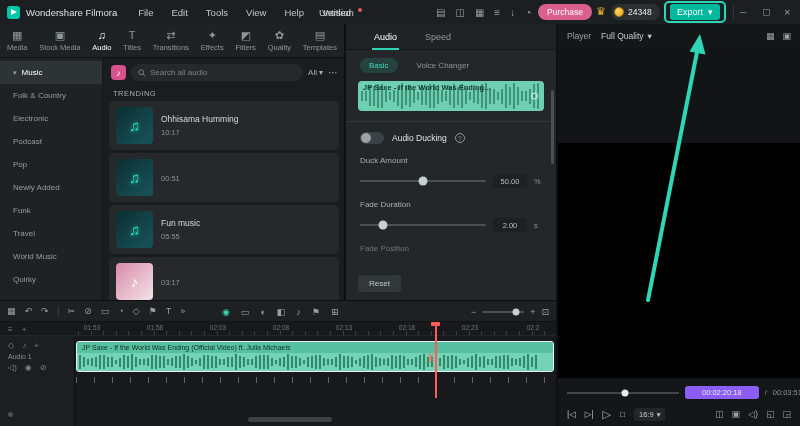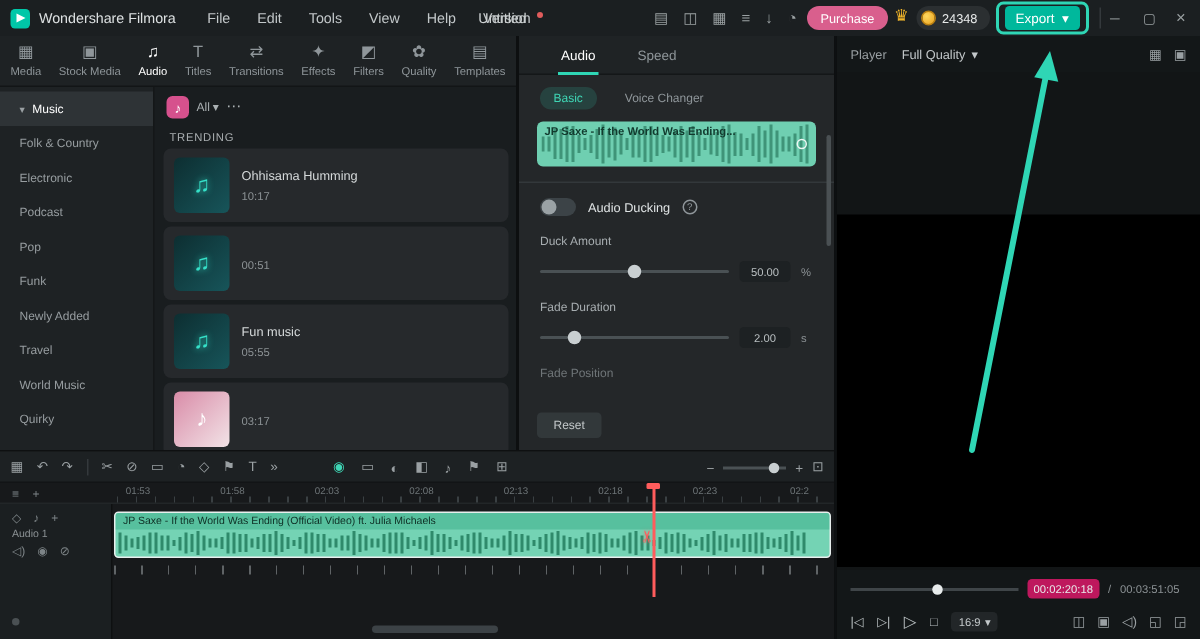--- a/index.html
+++ b/index.html
@@ -99,21 +99,21 @@
   .player{position:absolute;left:557px;top:24px;width:243px;height:402px;background:#131718;border-left:1px solid #0d0f10}
   .player-head{height:24px;display:flex;align-items:center;padding:0 9px;gap:10px}
   .player-label{font-size:8.5px;color:#9aa0a3}
   .quality-drop{font-size:8.5px;color:#c3c8ca;display:flex;align-items:center;gap:4px}
   .ph-right{margin-left:auto;display:flex;gap:8px;color:#9aa0a3;font-size:9px}
   .preview{position:absolute;left:0;top:24px;width:100%;height:332px;background:#121516}
   .video-black{position:absolute;left:0;top:95px;width:100%;height:235px;background:#000}
   .progress-row{position:absolute;left:9px;top:362px;right:7px;display:flex;align-items:center;gap:6px}
   .pslider{width:112px;height:2px;background:#3f4548;position:relative;flex:none}
   .phandle{position:absolute;left:52%;top:50%;transform:translate(-50%,-50%);width:7px;height:7px;background:#e8ecec;border-radius:50%}
-  .ptime-box{height:13px;background:#be185d;border-radius:3px;display:flex;align-items:center;padding:0 4px;font-size:7.5px;color:#e8eaea;flex:none}
+  .ptime-box{height:13px;background:#8b5cf6;border-radius:3px;display:flex;align-items:center;padding:0 17px;font-size:7.5px;color:#e8eaea;flex:none}
   .ptime-total{font-size:7.5px;color:#8b9194;white-space:nowrap}
   .transport{position:absolute;left:0;top:378px;width:100%;height:24px;display:flex;align-items:center;padding:0 9px;gap:9px;color:#b9bfc1;font-size:8.5px}
   .play-big{font-size:11px}
   .aspect-box{height:13px;background:#222628;border-radius:3px;display:flex;align-items:center;gap:3px;padding:0 5px;font-size:7.5px;color:#c3c8ca}
   .tr-right{margin-left:auto;display:flex;gap:8px;font-size:9px;color:#9aa0a3}
 
   
   .anno{position:absolute;left:598px;top:18px;width:130px;height:290px;z-index:8;pointer-events:none}
 
   
@@ -236,39 +236,46 @@
     <div class="side-item">
         <span>Electronic</span>
       </div>
     <div class="side-item">
         <span>Podcast</span>
       </div>
     <div class="side-item">
         <span>Pop</span>
       </div>
     <div class="side-item">
+        <span>Newly Added</span>
+      </div>
+    <div class="side-item">
         <span>Funk</span>
-      </div>
-    <div class="side-item">
-        <span>Newly Added</span>
       </div>
     <div class="side-item">
         <span>Travel</span>
       </div>
     <div class="side-item">
         <span>World Music</span>
       </div>
     <div class="side-item">
         <span>Quirky</span>
       </div>
   </aside>
 
   <section class="audio-list">
     <div class="search-row">
       <span class="ai-icon">♪</span>
+      <span class="search-box">
+        <svg class="mag" viewBox="0 0 10 10">
+            <circle cx="4" cy="4" r="3" fill="none" stroke="#7d8487" stroke-width="1.2"></circle>
+            <line x1="6.2" y1="6.2" x2="9" y2="9" stroke="#7d8487" stroke-width="1.2"></line>
+          </svg>
+        <input placeholder="Search all audio" style="">
+      </span>
       <span class="all-drop">
           <span>All</span>
           <span>▾</span>
         </span>
       <span class="more-btn">⋯</span>
     </div>
     <div class="trending">TRENDING</div>
 
     <div class="track-card">
       <span class="thumb">♫</span>

